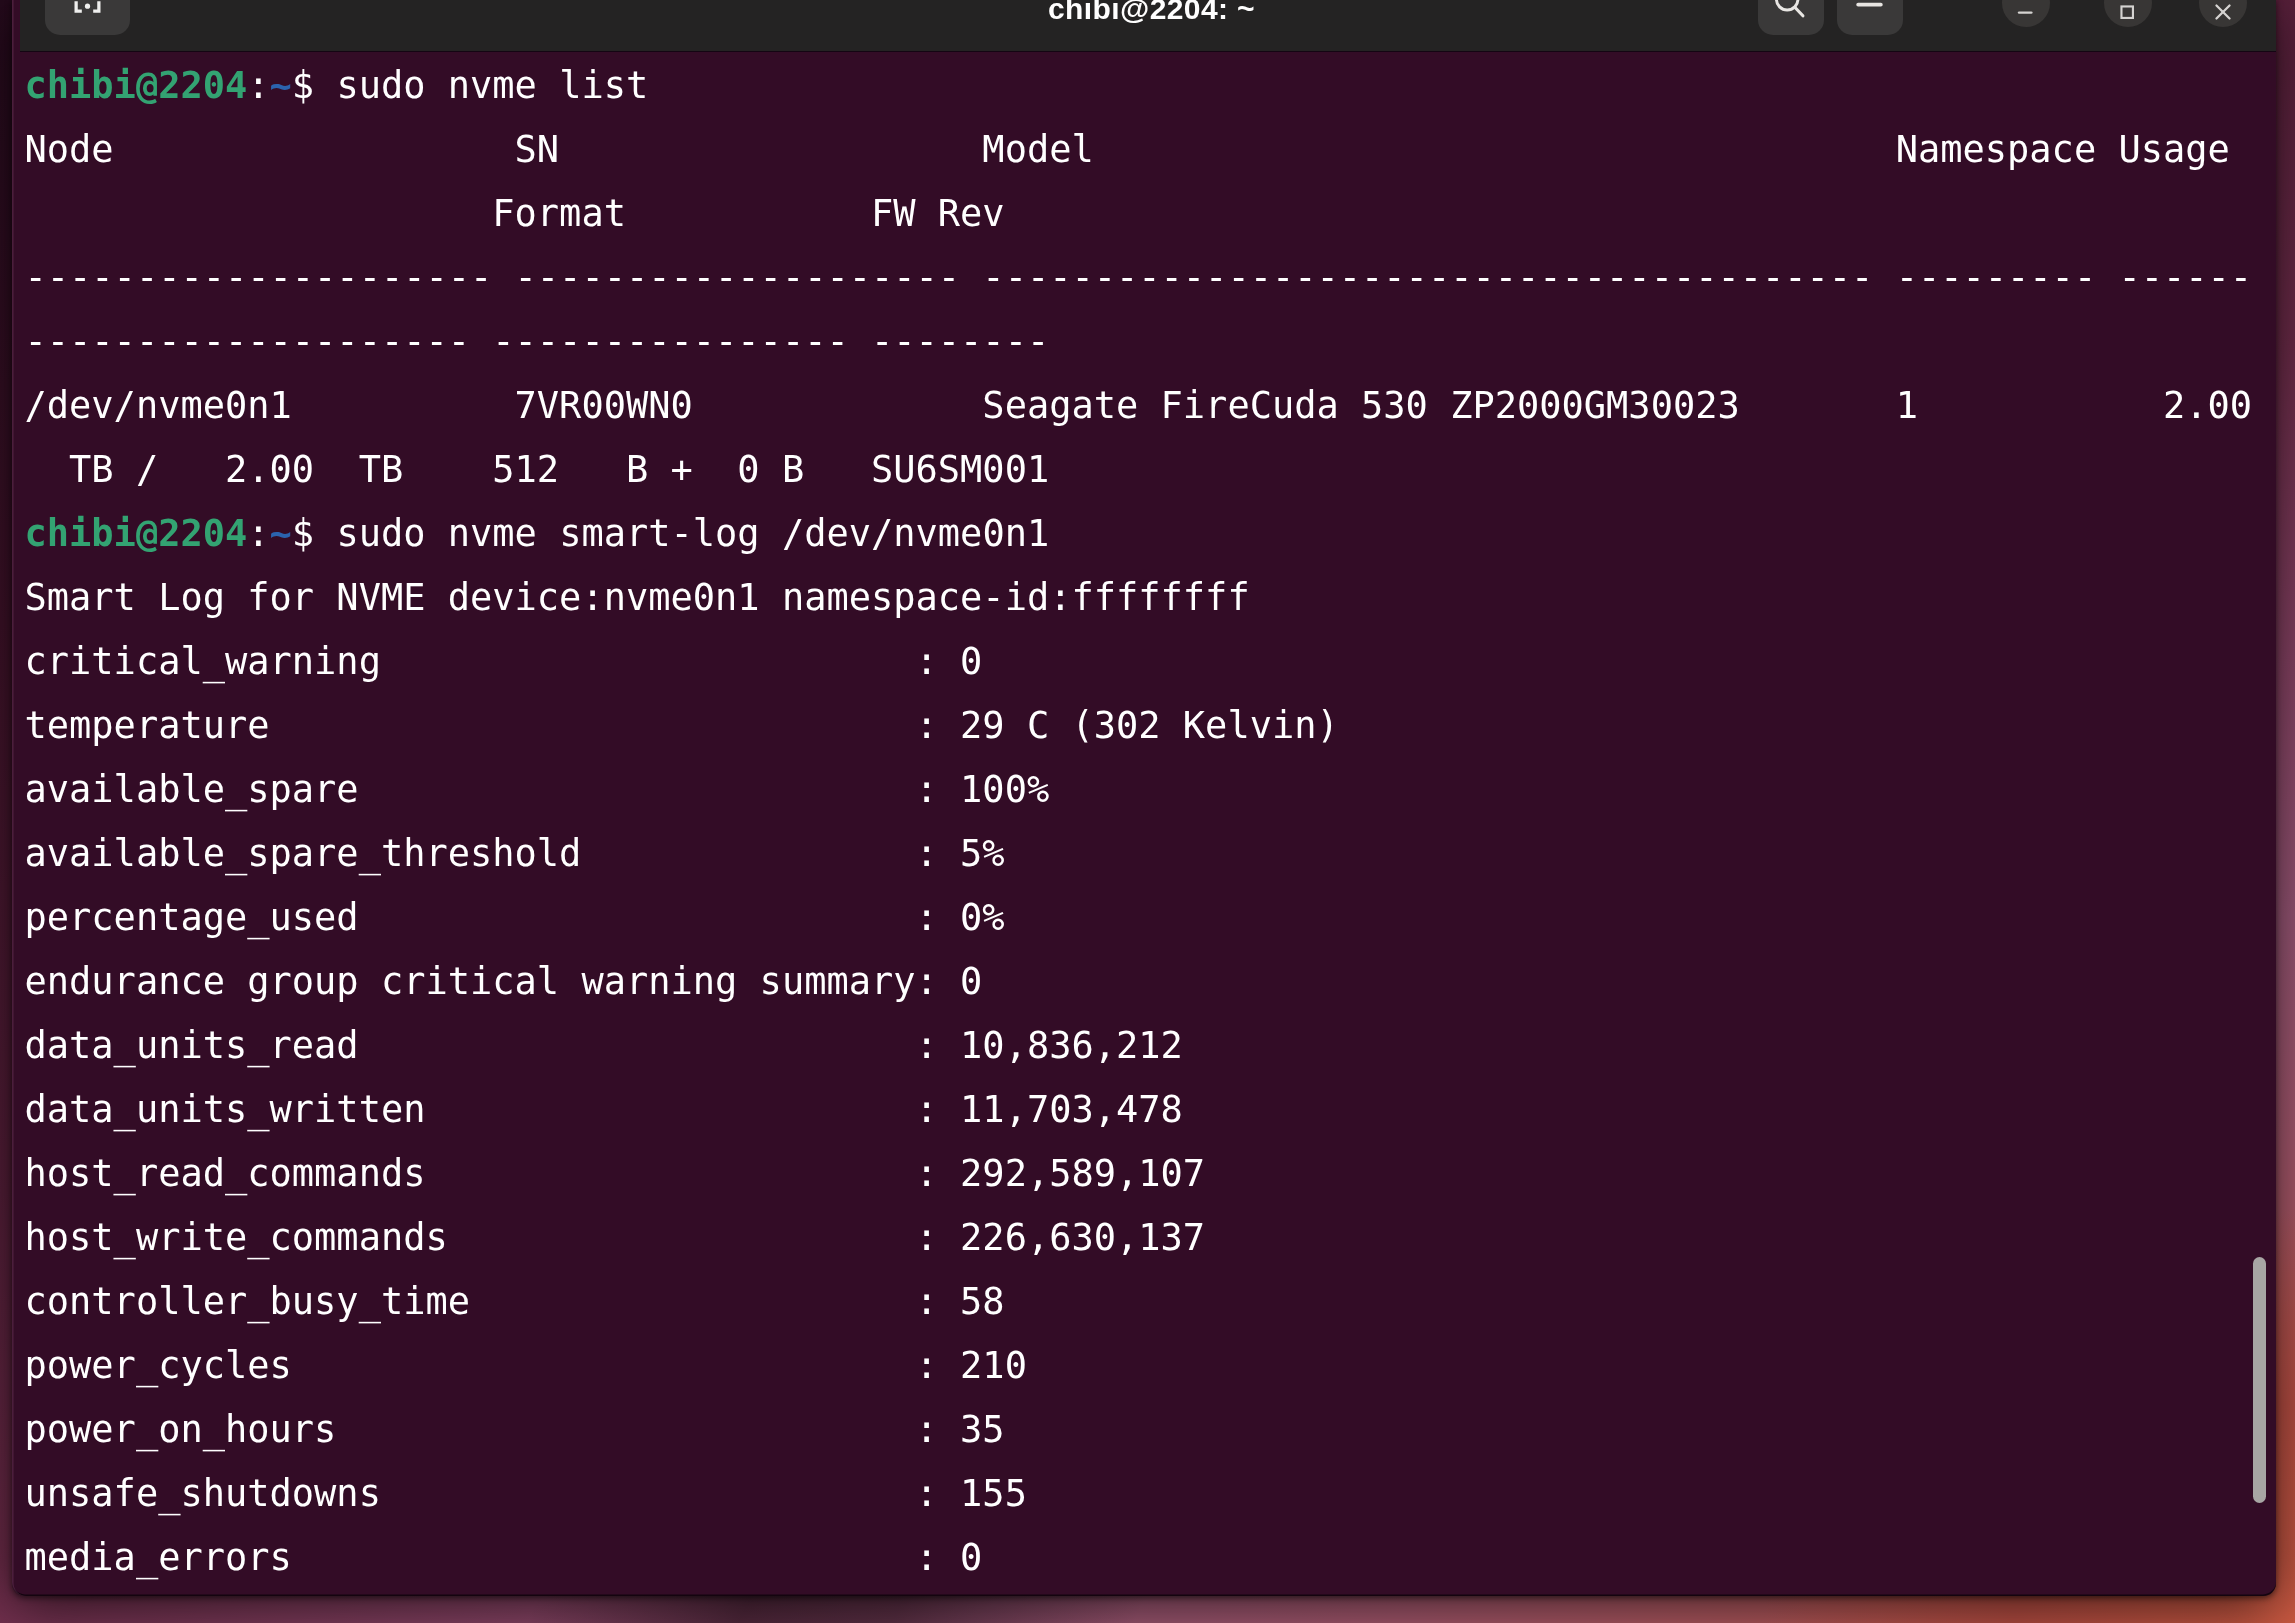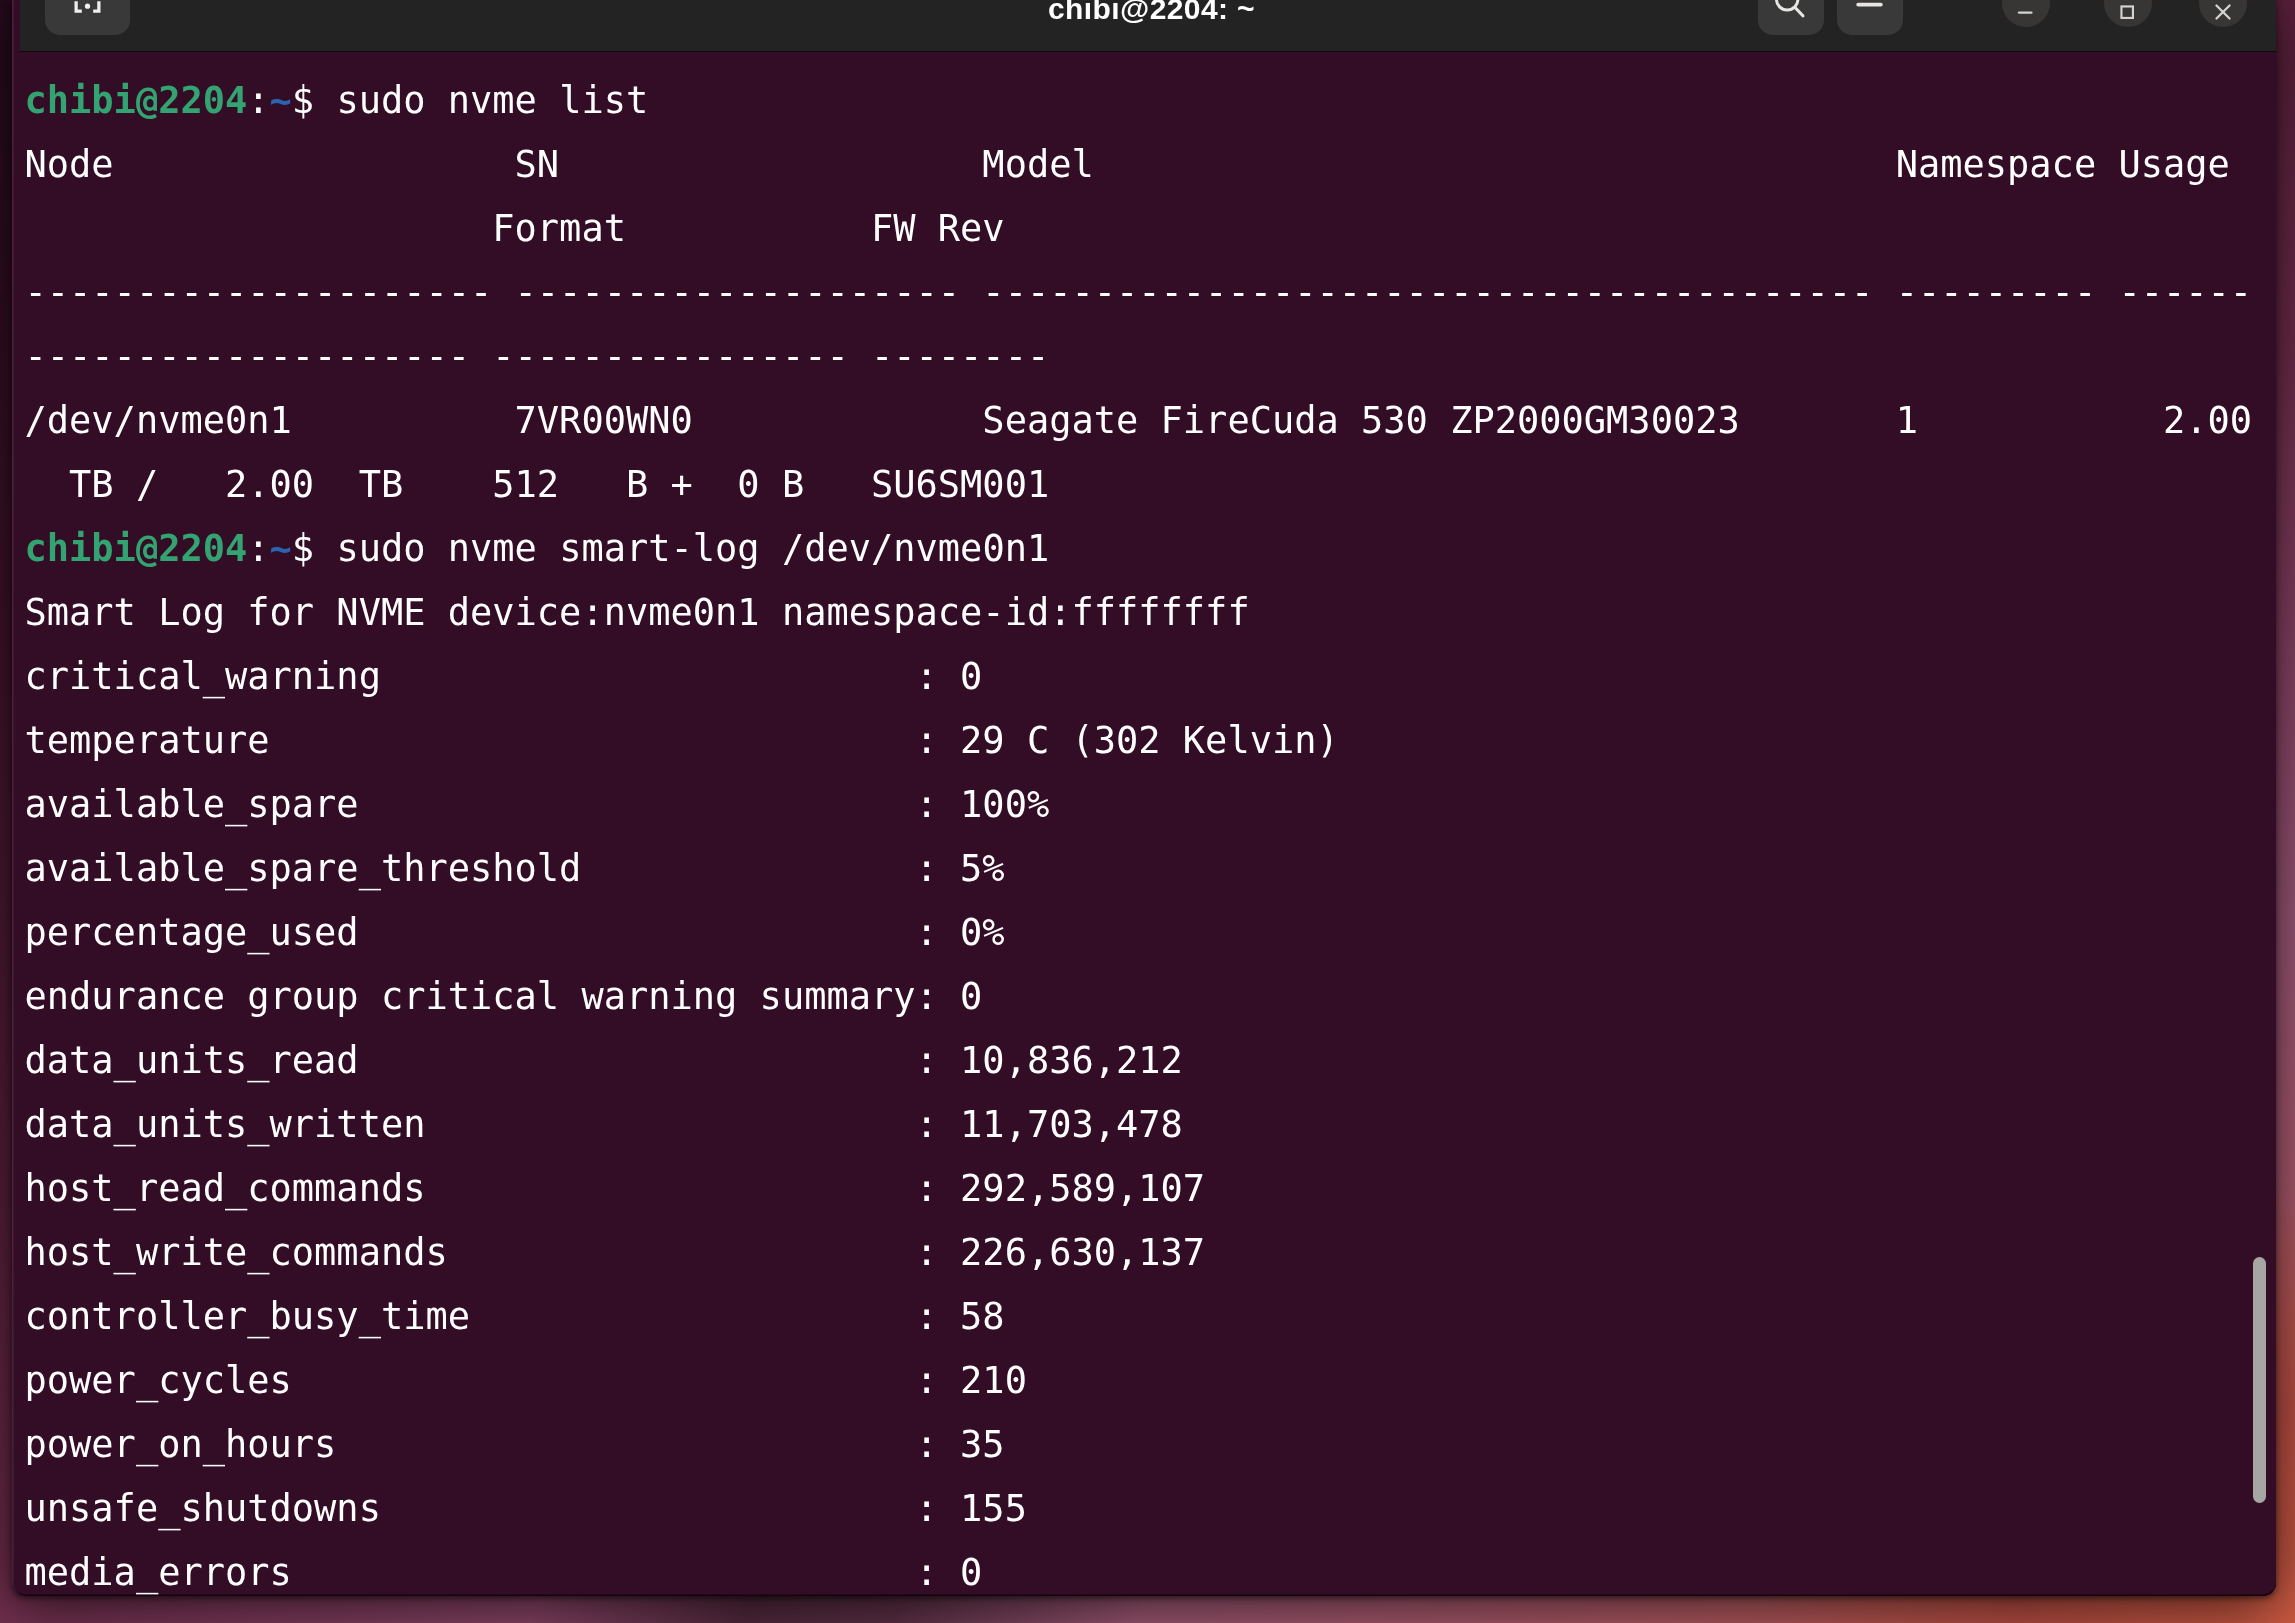--- a/index.html
+++ b/index.html
@@ -38,21 +38,21 @@
     position:absolute;top:-21.4px;width:48px;height:48px;border:none;border-radius:50%;
     background:var(--circle);cursor:pointer;display:flex;align-items:center;justify-content:center;
   }
   .min-btn{left:1982px;} .max-btn{left:2084px;} .close-btn{left:2179px;}
   .title{
     position:absolute;left:0;top:-8.2px;width:100%;text-align:center;
     color:#fefefe;font-weight:bold;font-size:30px;letter-spacing:0.4px;
   }
   .content{
     position:absolute;left:0;top:51px;width:100%;height:1545px;
-    padding:18px 0 0 13px;box-sizing:border-box;
+    padding:3px 0 0 13px;box-sizing:border-box;
     font-family:"DejaVu Sans Mono", monospace;
     font-size:37px;line-height:64px;color:var(--text);
     white-space:pre;overflow:hidden;
   }
   .line{height:64px;}
   .u{color:var(--green);font-weight:bold;}
   .p{color:var(--blue);font-weight:bold;}
   .scrollbar{
     position:absolute;left:2241px;top:1257px;width:13px;height:246px;
     border-radius:6.6px;background:var(--scrollbar);cursor:pointer;

